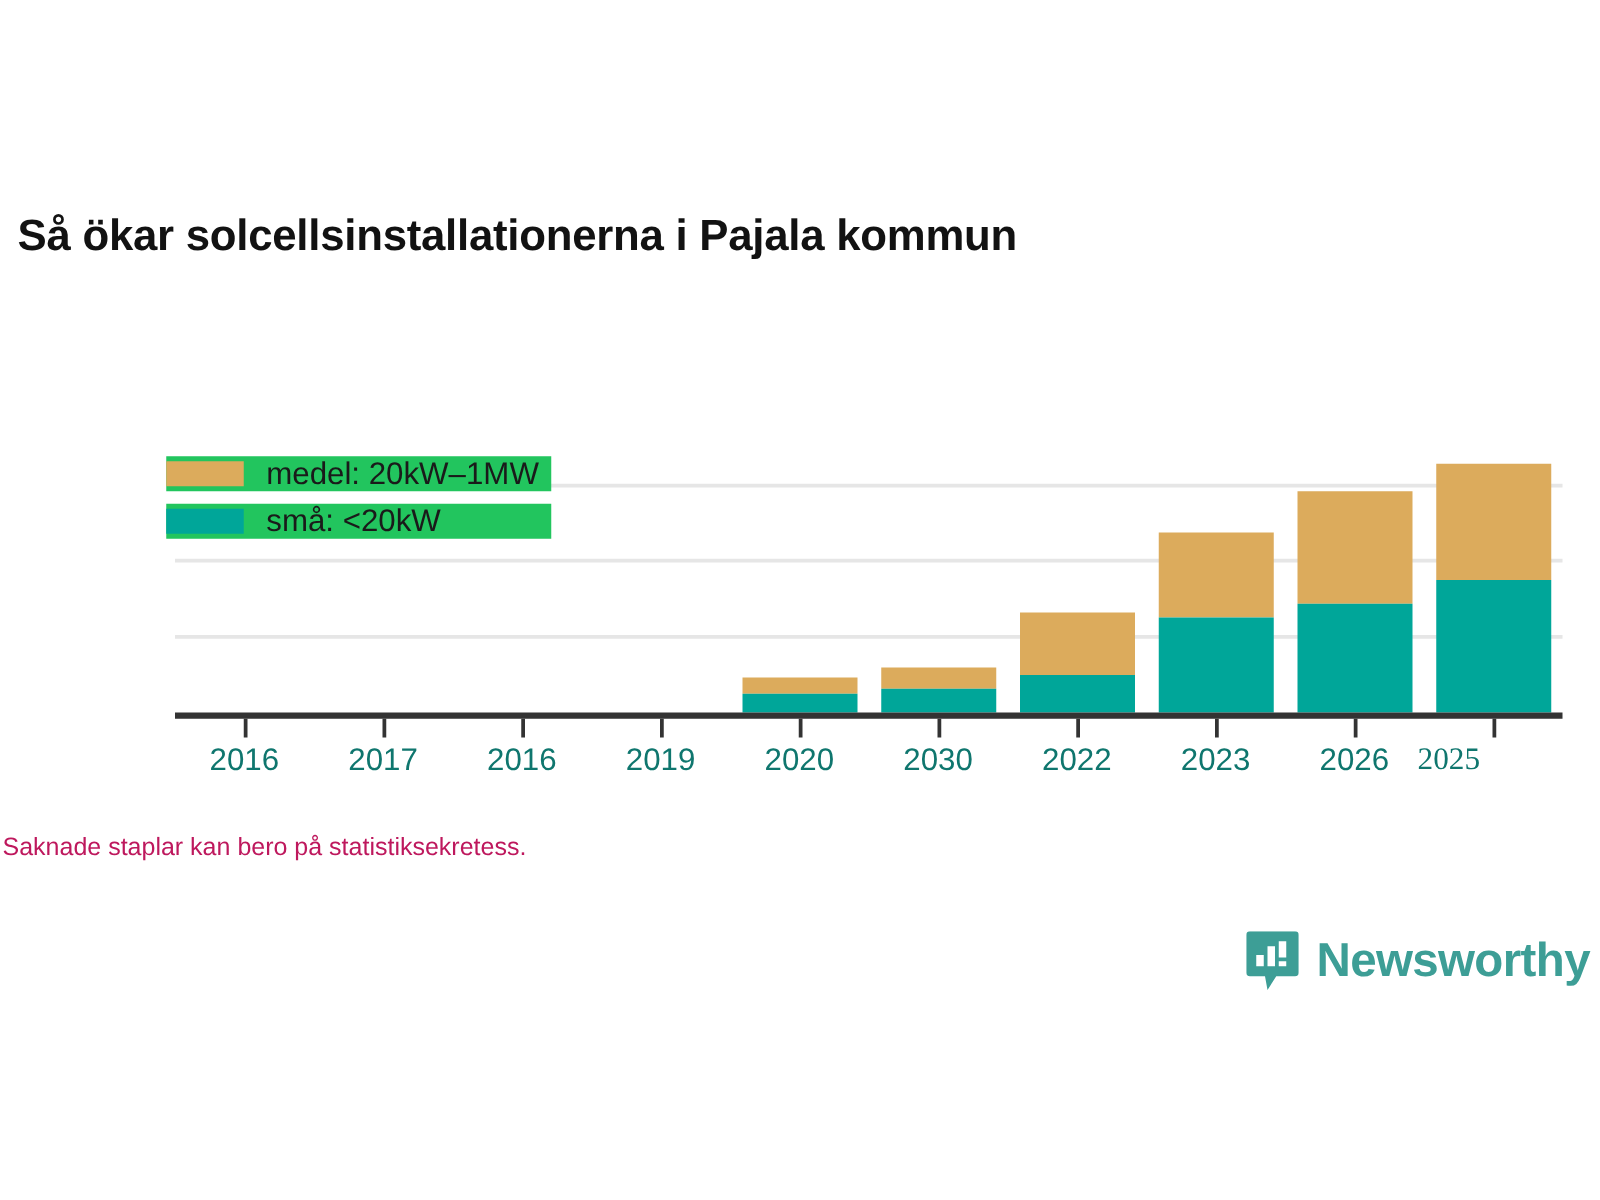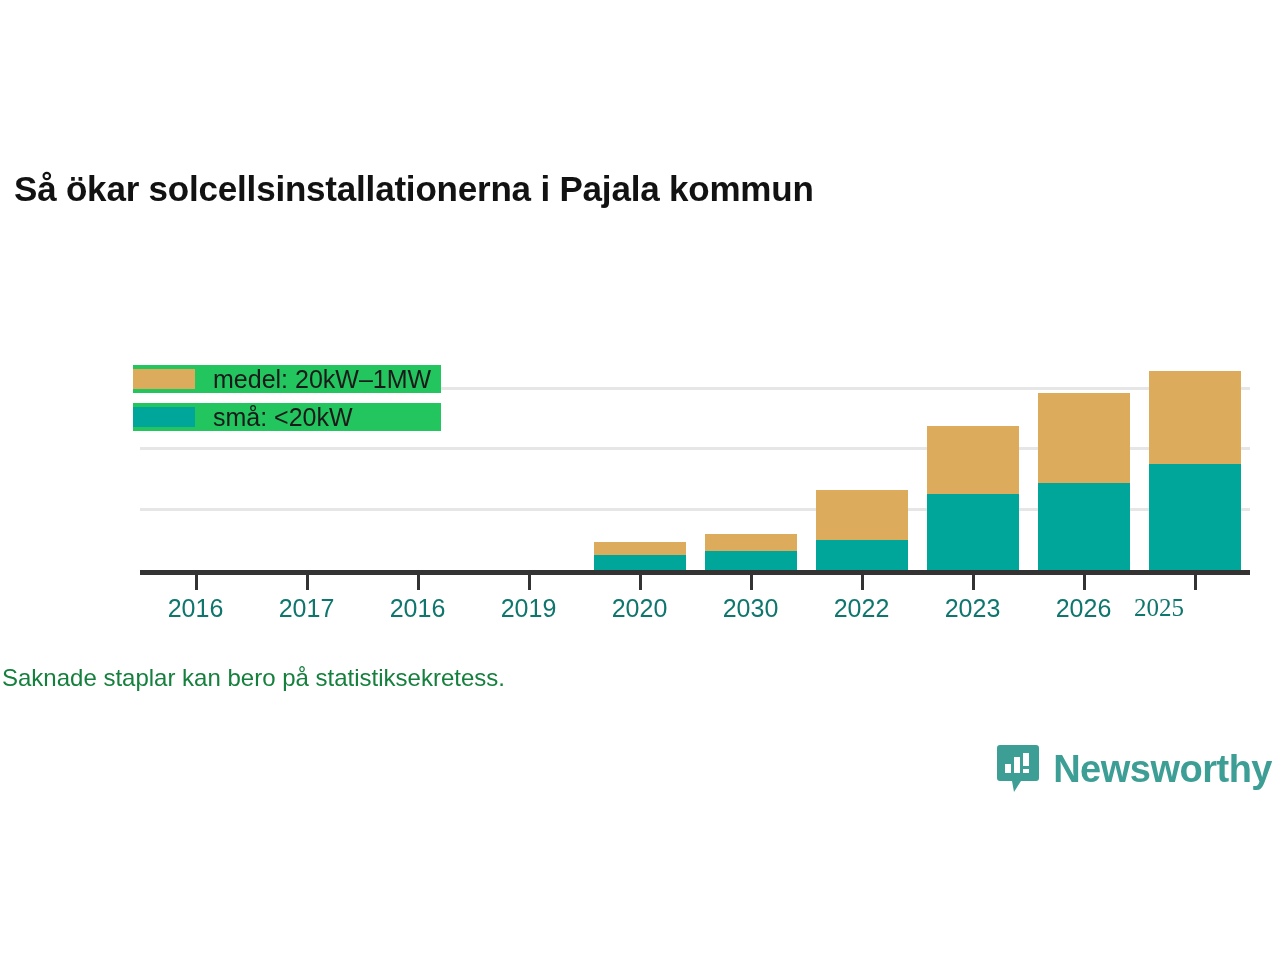--- a/index.html
+++ b/index.html
@@ -164,23 +164,23 @@
     line-height: 28px;
     color: #1a1a1a;
     white-space: nowrap;
   }
 
   
   .footnote {
     position: absolute;
     left: 2px;
     top: 665px;
-    font-size: 24px;
+    font-size: 20px;
     line-height: 26px;
-    color: #15803d;
+    color: #be185d;
   }
 
   
   .logo {
     position: absolute;
     right: 8px;
     top: 745px;
     display: flex;
     align-items: center;
     gap: 14px;

